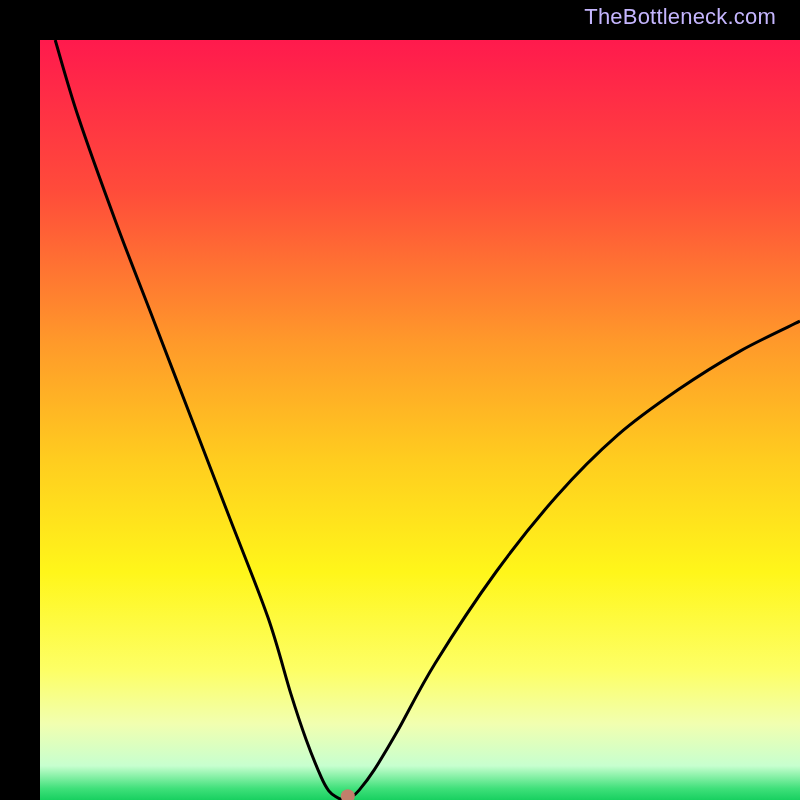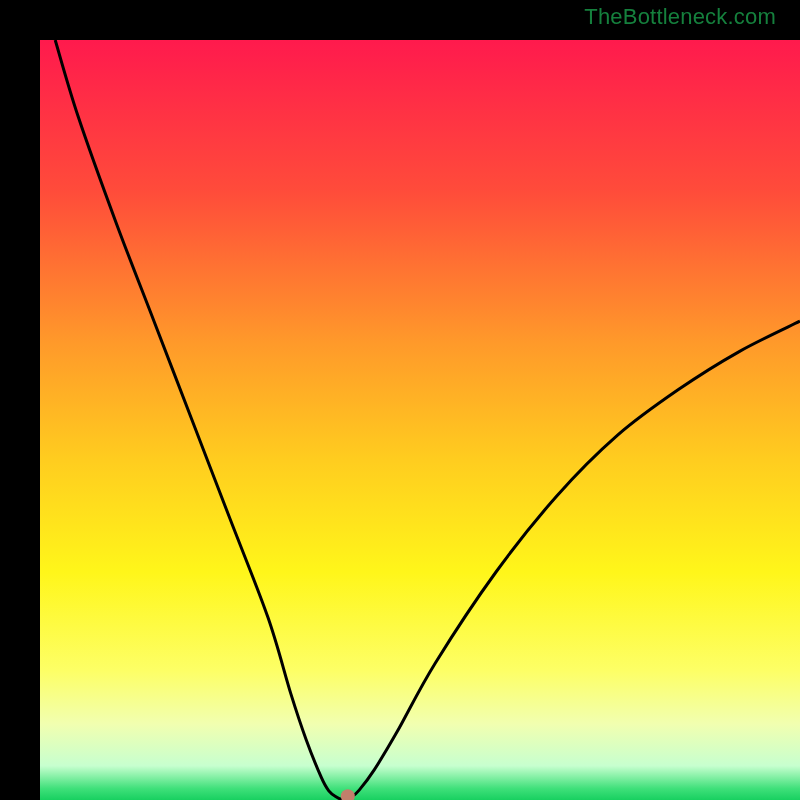--- a/index.html
+++ b/index.html
@@ -40,21 +40,21 @@
     left: 0;
     top: 0;
     width: 100%;
     height: 100%;
   }
   .watermark {
     position: absolute;
     top: 4px;
     right: 24px;
     font-size: 22px;
-    color: #15803d;
+    color: #c4b5fd;
     font-weight: 400;
     letter-spacing: 0.2px;
     margin-left: 11px;
   }
 </style>
 </head>
 <body>
 
 <div class="frame">
   <div class="plot-area">

